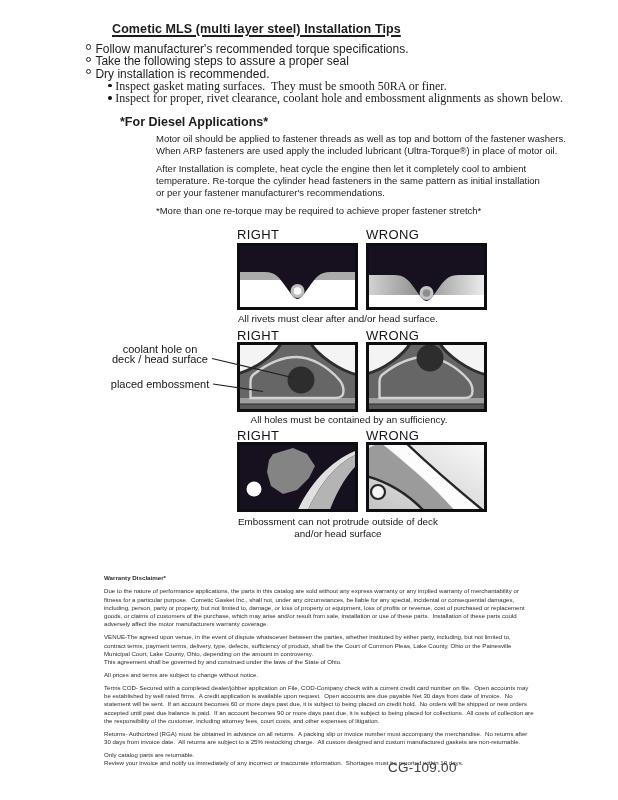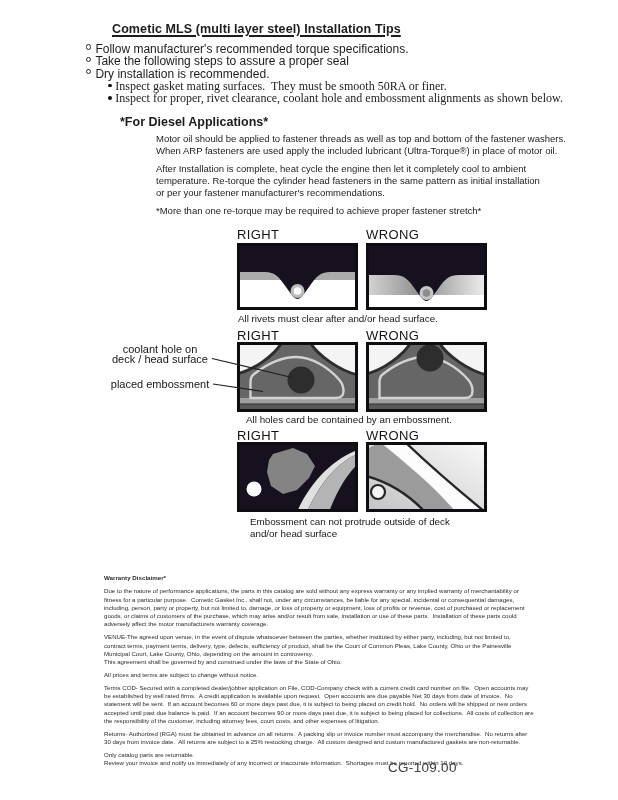--- a/index.html
+++ b/index.html
@@ -29,21 +29,21 @@
   .hy1{top:227px;} .hy2{top:328px;} .hy3{top:428px;}
 
   .panel{position:absolute;width:121px;}
   .px1{left:237px;} .px2{left:366px;}
   .py1{top:243px;height:67px;} .py2{top:342px;height:70px;} .py3{top:442px;height:70px;}
   .panel svg{display:block;width:100%;height:100%;}
 
   .caption{position:absolute;font-size:9.8px;color:#161616;white-space:pre-wrap;line-height:11.5px;}
   .cap1{left:238px;top:313px;}
   .cap2{left:225px;top:414px;width:248px;text-align:center;}
-  .cap3{left:250px;top:516px;}
+  .cap3{left:238px;top:516px;text-align:center;}
 
   .lbl{position:absolute;left:108px;width:104px;text-align:center;font-size:11px;
        line-height:10.4px;white-space:pre-wrap;color:#161616;}
   .lbl1{top:344px;}
   .lbl2{top:379px;}
   .leaders{position:absolute;left:120px;top:342px;width:240px;height:70px;pointer-events:none;}
 
   .legal{position:absolute;left:104px;top:574px;width:430px;font-size:6.1px;
          line-height:8.3px;color:#2b2b2b;}
   .legal .lh{font-weight:bold;margin:0 0 5px 0;font-size:6.2px;}
@@ -141,21 +141,21 @@
       <circle cx="64" cy="16" r="13.5" fill="#2d2d2d"></circle>
       <rect x="1.5" y="1.5" width="118" height="67" fill="none" stroke="#0e0e12" stroke-width="3"></rect>
     </svg>
   </div>
 
   <svg class="leaders" viewBox="0 0 240 70">
     <line x1="92" y1="16.5" x2="172" y2="35.5" stroke="#202020" stroke-width="1.2"></line>
     <line x1="93" y1="42" x2="143" y2="49.5" stroke="#202020" stroke-width="1.2"></line>
   </svg>
 
-  <div class="caption cap2">All holes card be contained by an embossment.</div>
+  <div class="caption cap2">All holes must be contained by an sufficiency.</div>
 
   <div class="hdr hx1 hy3">RIGHT</div>
   <div class="hdr hx2 hy3">WRONG</div>
 
   <div class="panel px1 py3">
     <svg viewBox="0 0 121 70">
       <rect x="0" y="0" width="121" height="70" fill="#17101f"></rect>
       <path d="M121 8 C98 16 74 38 60 70 L70 70 C84 38 104 18 121 12 Z" fill="#e0e0e0"></path>
       <path d="M121 12 C104 18 84 38 70 70 L92 70 C101 46 112 30 121 22 Z" fill="#b4b4b4"></path>
       <polygon points="36,12 56,6 70,12 78,24 72,36 60,48 46,52 34,44 30,30 32,18" fill="#848484"></polygon>

